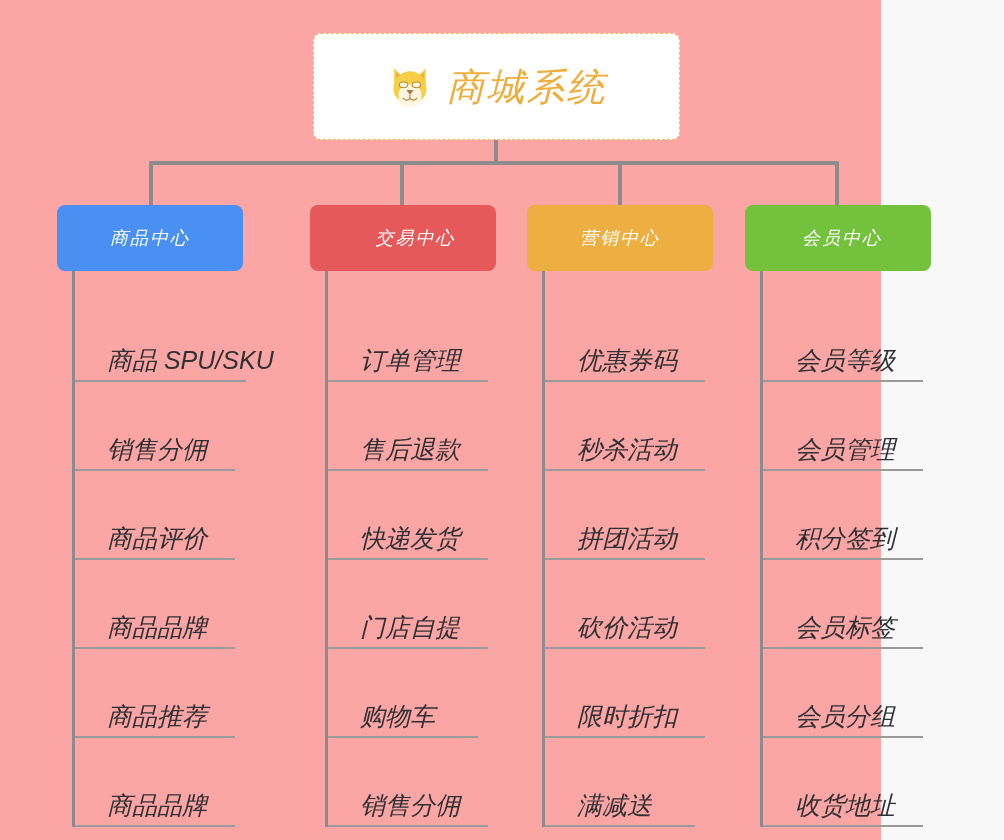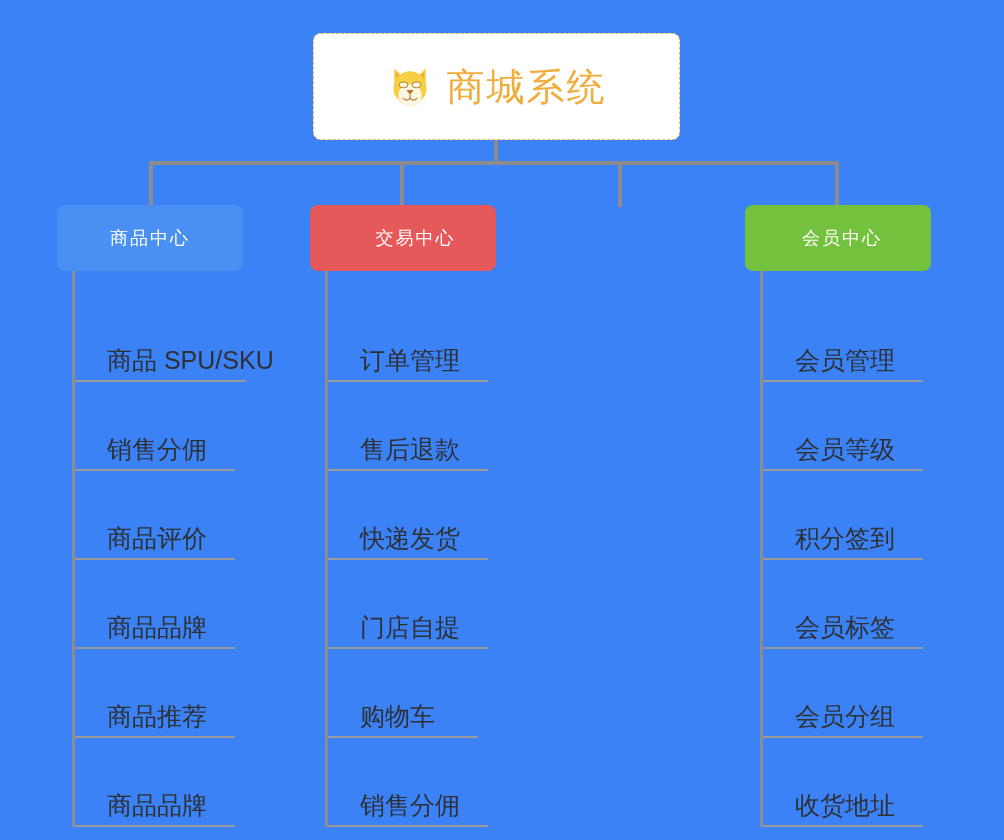--- a/index.html
+++ b/index.html
@@ -8,23 +8,24 @@
   }
   body {
     width: 1004px;
     height: 840px;
     background: #f8f8f8;
     font-family: "Liberation Sans", "DejaVu Sans", sans-serif;
     overflow: hidden;
   }
   #canvas {
     position: relative;
-    width: 1004px;
+    width: 881px;
     height: 840px;
-    background: #3b82f6;
+    background: #fca5a5;
+    font-style: italic;
   }
 
   
   .root-card {
     position: absolute;
     left: 313px;
     top: 33px;
     width: 367px;
     height: 107px;
     background: #ffffff;
@@ -221,34 +222,60 @@
         </div>
       <div class="leaf-item narrow">
           <span class="leaf-label">购物车</span>
         </div>
       <div class="leaf-item mid">
           <span class="leaf-label">销售分佣</span>
         </div>
     </div>
   </div>
 
+  <div class="column col3">
+    <div class="cat-header orange">
+      <span>营销中心</span>
+    </div>
+    <div class="col-stem"></div>
+    <div class="leaf-list">
+      <div class="leaf-item mid">
+          <span class="leaf-label">优惠券码</span>
+        </div>
+      <div class="leaf-item mid">
+          <span class="leaf-label">秒杀活动</span>
+        </div>
+      <div class="leaf-item mid">
+          <span class="leaf-label">拼团活动</span>
+        </div>
+      <div class="leaf-item mid">
+          <span class="leaf-label">砍价活动</span>
+        </div>
+      <div class="leaf-item mid">
+          <span class="leaf-label">限时折扣</span>
+        </div>
+      <div class="leaf-item narrow">
+          <span class="leaf-label">满减送</span>
+        </div>
+    </div>
+  </div>
 
   <div class="column col4">
     <div class="cat-header green">
       <span>会员中心</span>
     </div>
     <div class="col-stem"></div>
     <div class="leaf-list">
       <div class="leaf-item mid">
+          <span class="leaf-label">会员等级</span>
+        </div>
+      <div class="leaf-item mid">
           <span class="leaf-label">会员管理</span>
         </div>
       <div class="leaf-item mid">
-          <span class="leaf-label">会员等级</span>
-        </div>
-      <div class="leaf-item mid">
           <span class="leaf-label">积分签到</span>
         </div>
       <div class="leaf-item mid">
           <span class="leaf-label">会员标签</span>
         </div>
       <div class="leaf-item mid">
           <span class="leaf-label">会员分组</span>
         </div>
       <div class="leaf-item mid">
           <span class="leaf-label">收货地址</span>

